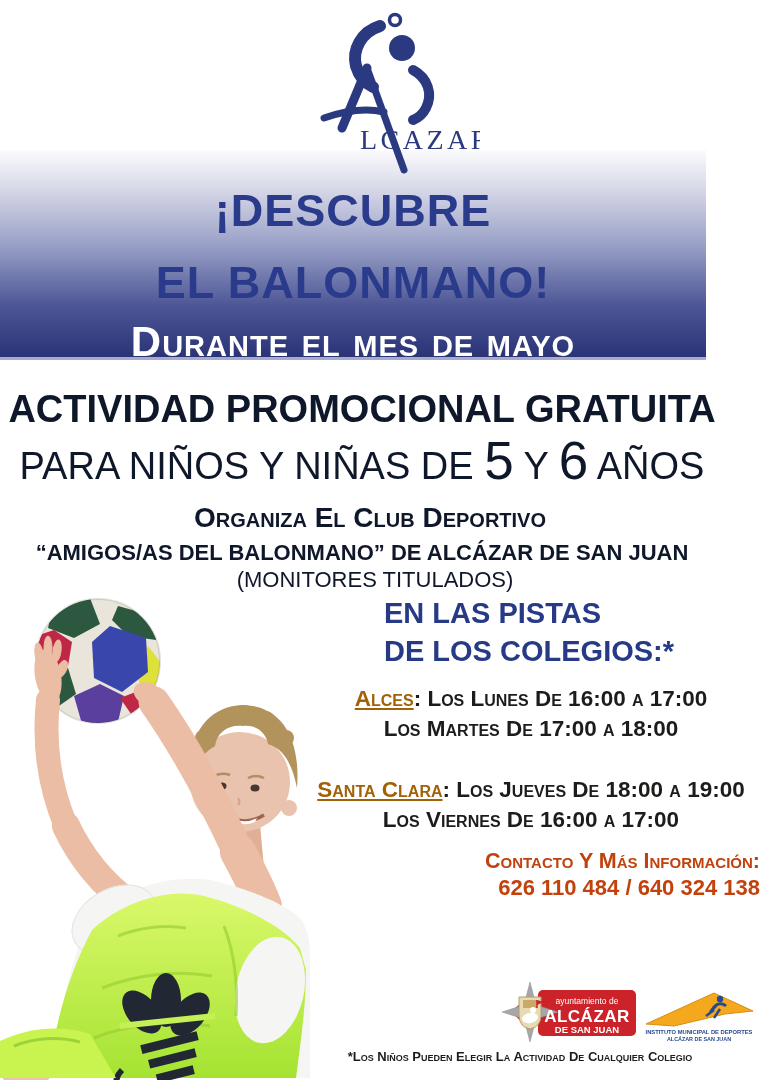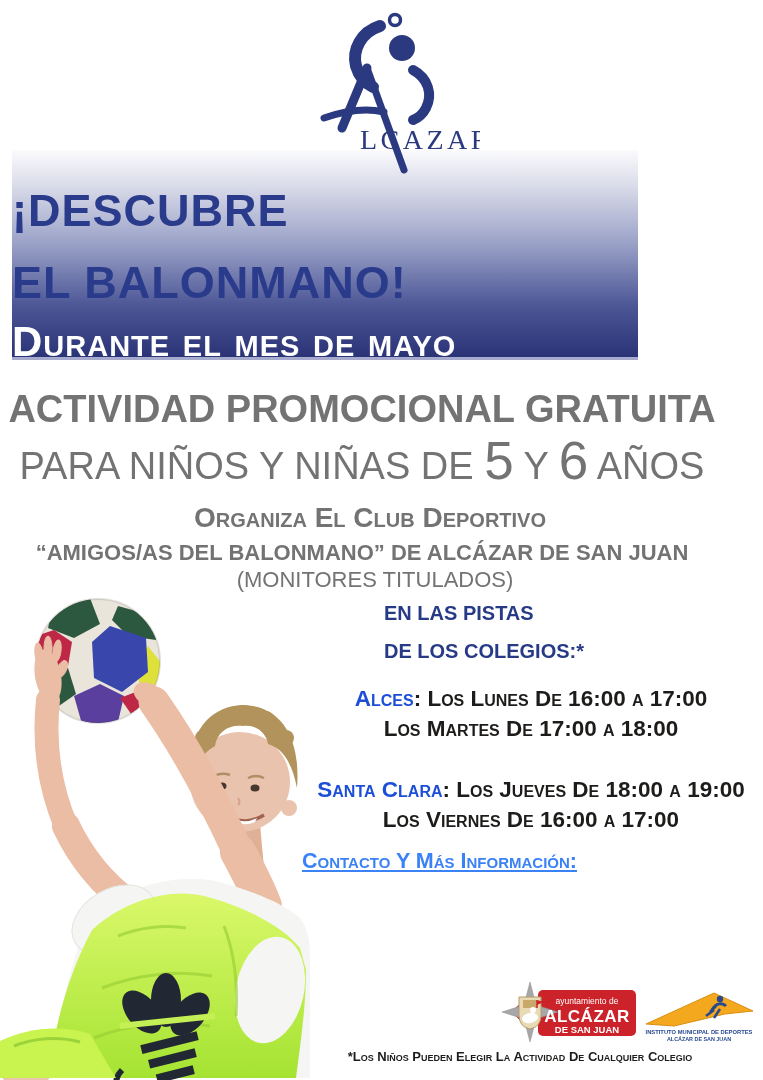--- a/index.html
+++ b/index.html
@@ -3,47 +3,47 @@
 <meta charset="utf-8">
 <style>
   html,body{margin:0;padding:0;background:#ffffff;}
   .poster{
     position:relative;width:763px;height:1080px;background:#ffffff;overflow:hidden;
     font-family:"Liberation Sans",sans-serif;
   }
   .sc{font-variant:small-caps;}
   
   .banner{
-    position:absolute;left:12px;top:150px;width:626px;height:210px;box-sizing:border-box;
+    position:absolute;left:0;top:150px;width:706px;height:210px;box-sizing:border-box;
     background:linear-gradient(180deg,#fbfbfd 0%,#d8dae8 18%,#9ba2c8 45%,#4d5796 75%,#2a3376 100%);
-    border-bottom:3px solid #a6abce;text-align:left;
+    border-bottom:3px solid #a6abce;text-align:center;
   }
   .banner-l1{padding-top:36px;font-size:45px;font-weight:bold;letter-spacing:1px;color:#2b3b8c;line-height:50px;}
   .banner-l2{margin-top:22px;font-size:45px;font-weight:bold;letter-spacing:1px;color:#2b3b8c;line-height:50px;}
   .banner-l3{margin-top:10px;font-size:42px;font-weight:bold;color:#ffffff;letter-spacing:1px;line-height:48px;}
   
   .club-logo{position:absolute;left:320px;top:6px;}
   
-  .promo{position:absolute;left:0;top:386px;width:724px;text-align:center;color:#737373;}
+  .promo{position:absolute;left:0;top:386px;width:724px;text-align:center;color:#0f172a;}
   .promo-l1{font-size:38px;font-weight:bold;line-height:46px;}
   .promo-l2{font-size:38px;font-weight:normal;line-height:54px;margin-top:2px;}
   .promo-l2 .big{font-size:53px;}
   .org1{font-size:28px;font-weight:bold;margin-top:8px;line-height:34px;padding-left:16px;}
   .org2{font-size:22px;font-weight:bold;margin-top:4px;line-height:27px;}
   .org3{font-size:22px;font-weight:normal;line-height:27px;padding-left:26px;}
   
   .venues{position:absolute;left:302px;top:594px;width:458px;}
-  .venues-heading{padding-left:82px;font-size:20px;font-weight:bold;color:#273a86;line-height:38px;}
+  .venues-heading{padding-left:82px;font-size:29px;font-weight:bold;color:#273a86;line-height:38px;}
   .entry{text-align:center;font-weight:bold;color:#1d1c1a;}
   .entry .line{font-size:22.5px;line-height:30px;}
-  .entry .school{color:#1d4ed8;}
+  .entry .school{color:#a16207;text-decoration:underline;}
   .entry1{margin-top:14px;}
   .entry2{margin-top:29px;}
   .entry3{margin-top:31px;}
-  .contact{margin-top:13px;text-align:left;color:#3b82f6;font-weight:bold;text-decoration:underline;}
+  .contact{margin-top:13px;text-align:right;color:#c2410c;font-weight:bold;}
   .contact-label{font-size:21.5px;line-height:26px;}
   .contact-phones{font-size:22px;line-height:27px;}
   
   .sponsor-ayto{position:absolute;left:498px;top:982px;}
   .sponsor-imd{position:absolute;left:640px;top:988px;}
   .footnote{
     position:absolute;left:283px;top:1049px;width:474px;text-align:center;
     font-size:13px;font-weight:bold;color:#1d1c1a;
   }
   .illustration{position:absolute;left:-2px;top:576px;}
@@ -183,20 +183,21 @@
     </div>
 
 
     <div class="entry entry3">
       <div class="line sc"><span class="school">Santa Clara</span><span>: Los Jueves De 18:00 a 19:00</span></div>
       <div class="line sc">Los Viernes De 16:00 a 17:00</div>
     </div>
 
     <div class="contact">
       <div class="contact-label sc">Contacto Y Más Información:</div>
+      <div class="contact-phones">626 110 484 / 640 324 138</div>
     </div>
   </div>
 
   <svg class="sponsor-ayto" width="140" height="64" viewBox="0 0 140 64">
     <rect x="40" y="8" width="98" height="46" rx="5" fill="#cc2229"></rect>
     <g>
       <rect x="19" y="17" width="26" height="26" transform="rotate(45 32 30)" fill="#cc2229"></rect>
       <polygon points="32,0 38,23 60,30 38,37 32,60 26,37 4,30 26,23" fill="#a7a7a9" stroke="#8b8b8d" stroke-width="0.5"></polygon>
       <path d="M21 15 h22 v18 q0 12 -11 14 q-11 -2 -11 -14 Z" fill="#e9dab6" stroke="#b59a6a"></path>
       <rect x="25" y="18" width="14" height="8" fill="#c9a96a"></rect>

